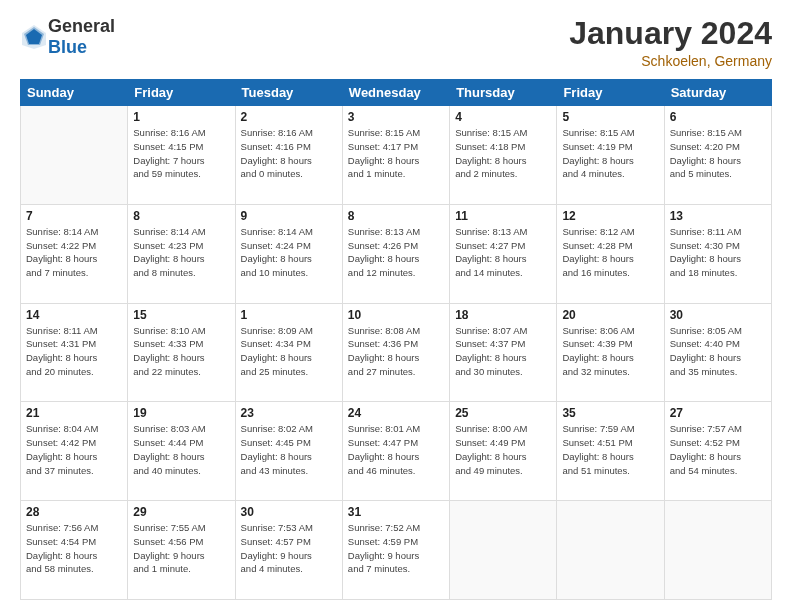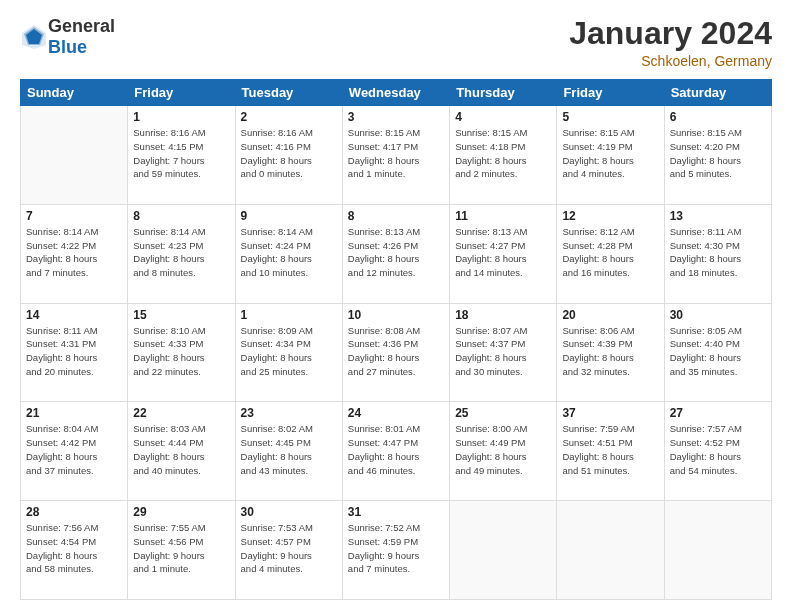--- a/index.html
+++ b/index.html
@@ -207,37 +207,37 @@
             <span class="day-num">30</span>
             <div class="day-info">Sunrise: 8:05 AM<br>Sunset: 4:40 PM<br>Daylight: 8 hours<br>and 35 minutes.</div>
           </td>
         </tr>
         <tr>
           <td>
             <span class="day-num">21</span>
             <div class="day-info">Sunrise: 8:04 AM<br>Sunset: 4:42 PM<br>Daylight: 8 hours<br>and 37 minutes.</div>
           </td>
           <td>
-            <span class="day-num">22</span>
+            <span class="day-num">19</span>
             <div class="day-info">Sunrise: 8:03 AM<br>Sunset: 4:44 PM<br>Daylight: 8 hours<br>and 40 minutes.</div>
           </td>
           <td>
             <span class="day-num">23</span>
             <div class="day-info">Sunrise: 8:02 AM<br>Sunset: 4:45 PM<br>Daylight: 8 hours<br>and 43 minutes.</div>
           </td>
           <td>
             <span class="day-num">24</span>
             <div class="day-info">Sunrise: 8:01 AM<br>Sunset: 4:47 PM<br>Daylight: 8 hours<br>and 46 minutes.</div>
           </td>
           <td>
             <span class="day-num">25</span>
             <div class="day-info">Sunrise: 8:00 AM<br>Sunset: 4:49 PM<br>Daylight: 8 hours<br>and 49 minutes.</div>
           </td>
           <td>
-            <span class="day-num">37</span>
+            <span class="day-num">35</span>
             <div class="day-info">Sunrise: 7:59 AM<br>Sunset: 4:51 PM<br>Daylight: 8 hours<br>and 51 minutes.</div>
           </td>
           <td>
             <span class="day-num">27</span>
             <div class="day-info">Sunrise: 7:57 AM<br>Sunset: 4:52 PM<br>Daylight: 8 hours<br>and 54 minutes.</div>
           </td>
         </tr>
         <tr>
           <td>
             <span class="day-num">28</span>

